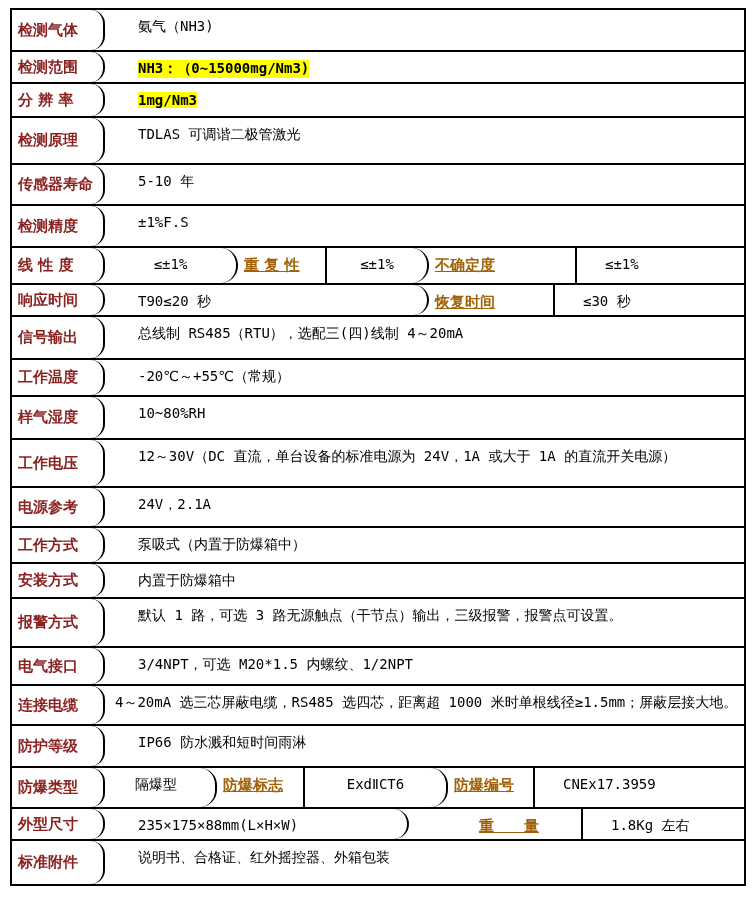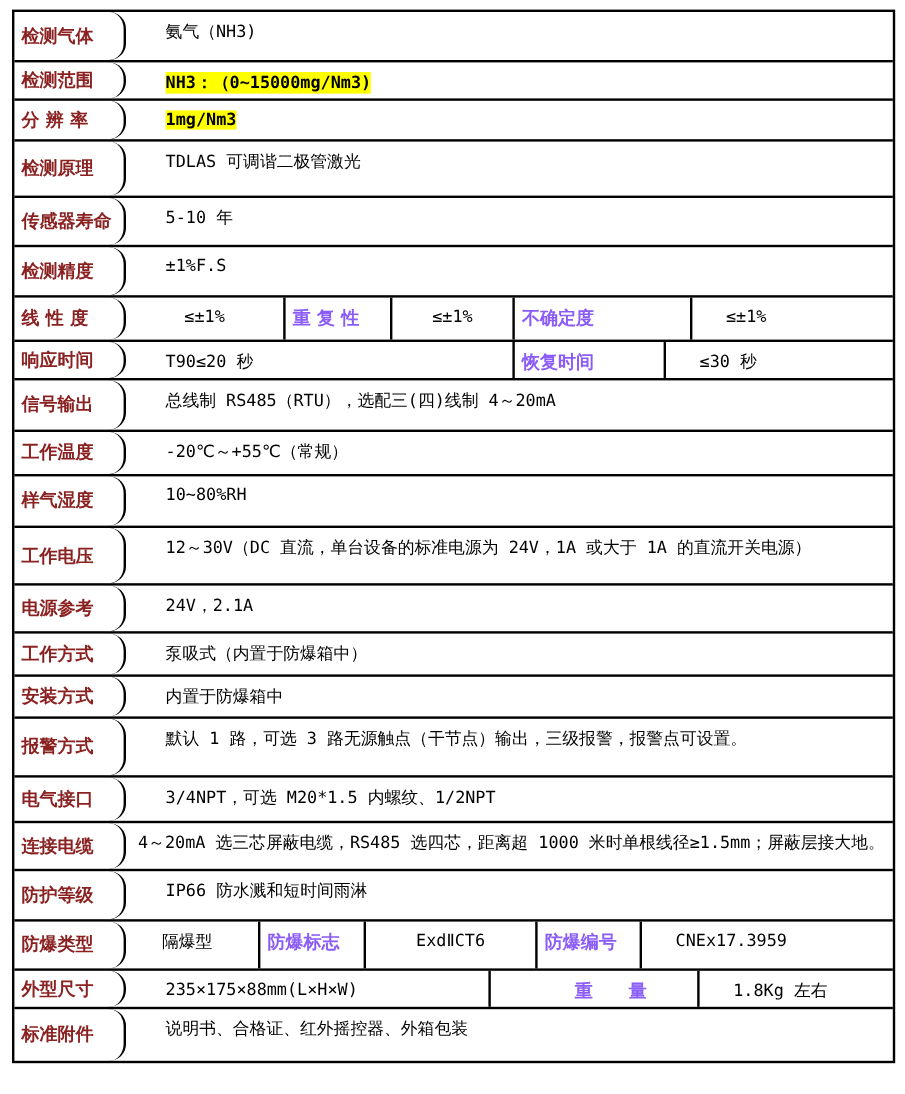--- a/index.html
+++ b/index.html
@@ -38,32 +38,34 @@
     color: #8b2222;
     font-weight: bold;
     font-size: 15px;
     border-radius: 14px;
   }
   .val {
     padding-top: 8px;
     font-size: 14px;
     color: #000000;
     font-family: "DejaVu Sans Mono", "DejaVu Sans", sans-serif;
+    border-radius: 17px;
   }
   .val.main  { padding-left: 33px; }
   .val.tight { padding-left: 10px; padding-right: 4px; }
   .val.center  { justify-content: center; padding-left: 0; }
   .val.lastcol { padding-left: 28px; }
   .val.pad30 { padding-left: 30px; }
   .sub {
-    color: #8b5cf6;
+    color: #a16207;
     font-weight: bold;
     font-size: 15px;
     padding-left: 6px;
     padding-top: 8px;
+    text-decoration: underline;
   }
   .sub.center { justify-content: center; padding-left: 0; margin-left: 28px; }
   .hl {
     background: #ffff00;
     font-weight: bold;
   }
 </style>
 </head>
 <body>
 

